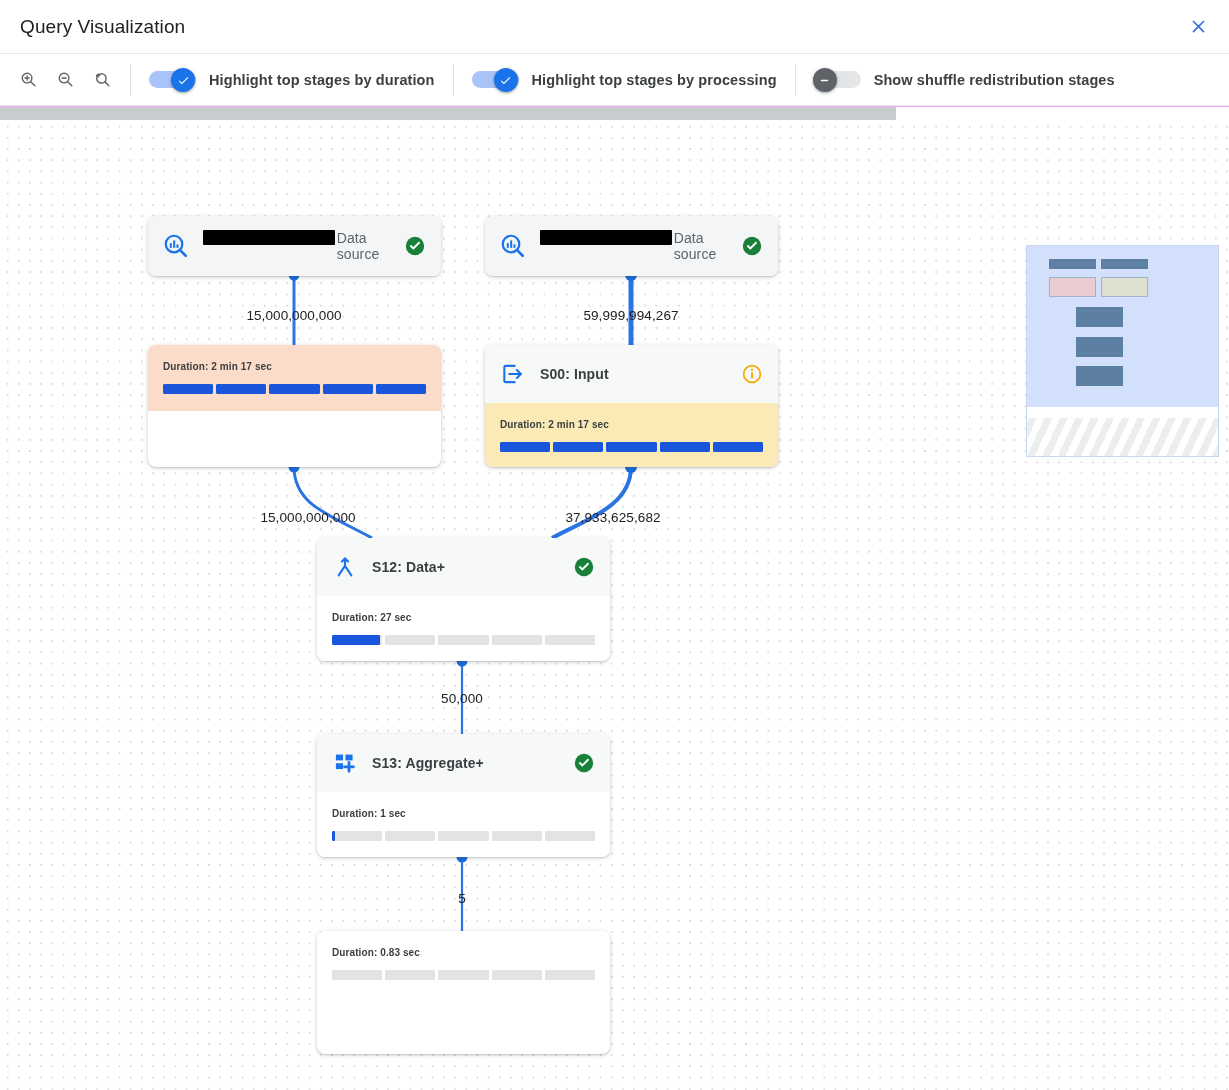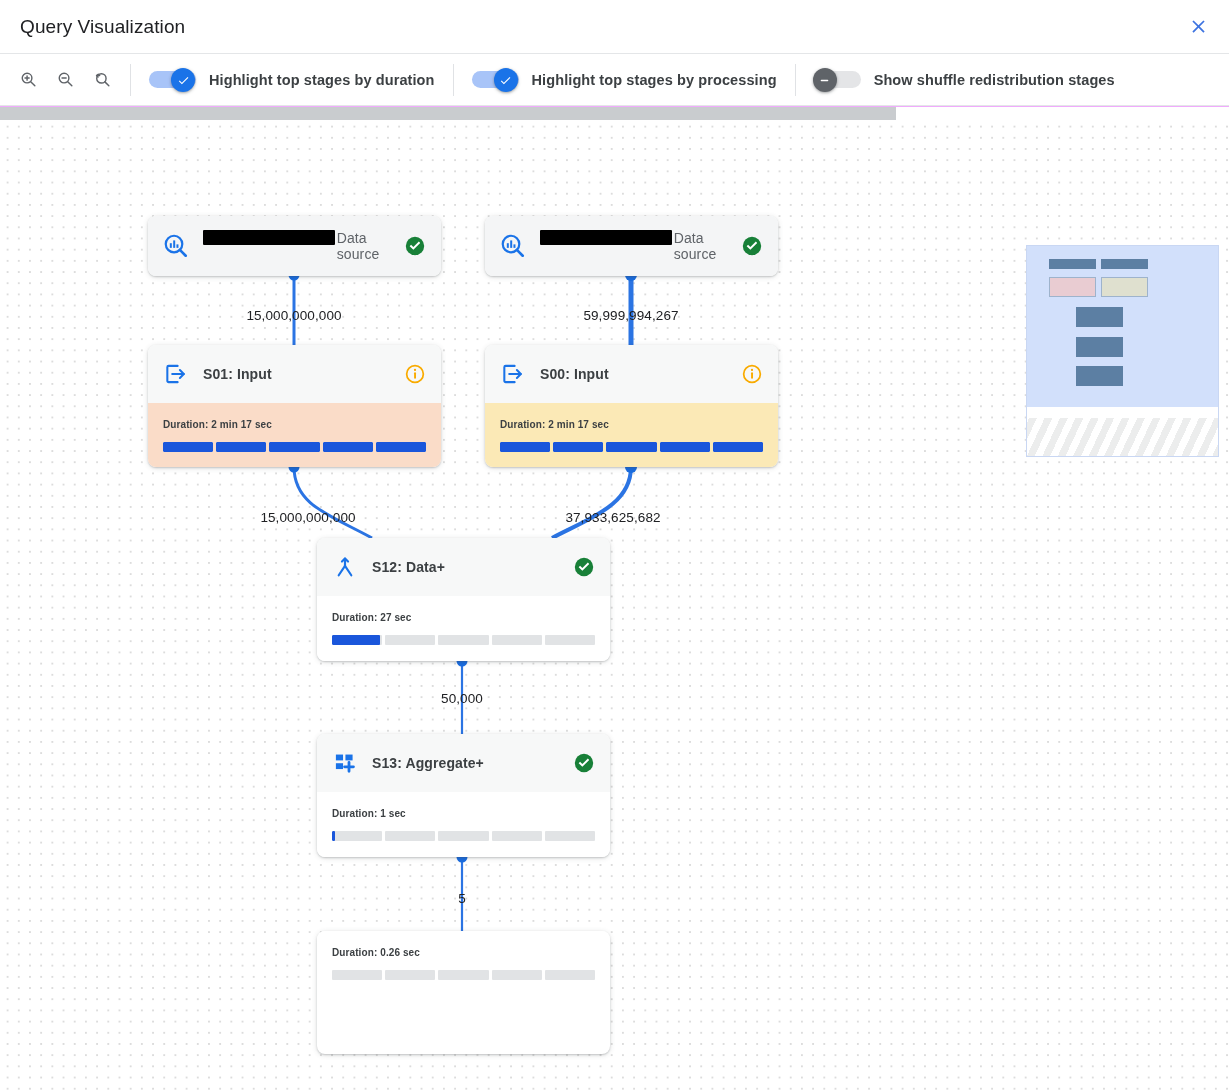--- a/index.html
+++ b/index.html
@@ -516,37 +516,20 @@
           <span class="node-status">
             <svg width="22" height="22" viewBox="0 0 24 24">
               <circle cx="12" cy="12" r="10" fill="#188038"></circle>
               <path d="M10.2 16.2l-4-4 1.5-1.5 2.5 2.5 6-6 1.5 1.5z" fill="#ffffff"></path>
             </svg>
           </span>
         </div>
       </div>
 
       <div class="node warn-orange" style="left:148px; top:225px; width:293px; height:122px;">
-        <div class="node-head">
-          <span class="node-icon">
-            <svg width="26" height="26" viewBox="0 0 24 24">
-              <path d="M13.5 4.5 H5.2 A1.2 1.2 0 0 0 4 5.7 v12.6 A1.2 1.2 0 0 0 5.2 19.5 H13.5" fill="none" stroke="#1a73e8" stroke-width="1.9" stroke-linecap="round"></path>
-              <line x1="8.5" y1="12" x2="19.2" y2="12" stroke="#1a73e8" stroke-width="1.9" stroke-linecap="round"></line>
-              <path d="M15.6 8.4 L19.2 12 L15.6 15.6" fill="none" stroke="#1a73e8" stroke-width="1.9" stroke-linecap="round" stroke-linejoin="round"></path>
-            </svg>
-          </span>
-          <span class="node-title">S01: Input</span>
-          <span class="node-status">
-            <svg width="22" height="22" viewBox="0 0 24 24">
-              <circle cx="12" cy="12" r="9.1" fill="none" stroke="#f9ab00" stroke-width="1.9"></circle>
-              <circle cx="12" cy="7.6" r="1.25" fill="#f9ab00"></circle>
-              <rect x="11" y="10.2" width="2.1" height="7.0" rx="1" fill="#f9ab00"></rect>
-            </svg>
-          </span>
-        </div>
         <div class="node-body">
           <div class="duration">Duration: 2 min 17 sec</div>
           <div class="bar">
             <span class="seg">
                 <span class="fill" style="width:100%"></span>
               </span>
             <span class="seg">
                 <span class="fill" style="width:100%"></span>
               </span>
             <span class="seg">
@@ -663,21 +646,21 @@
             <span class="seg"></span>
             <span class="seg"></span>
             <span class="seg"></span>
             <span class="seg"></span>
           </div>
         </div>
       </div>
 
       <div class="node" style="left:317px; top:811px; width:293px; height:123px;">
         <div class="node-body">
-          <div class="duration">Duration: 0.26 sec</div>
+          <div class="duration">Duration: 0.83 sec</div>
           <div class="bar">
             <span class="seg"></span>
             <span class="seg"></span>
             <span class="seg"></span>
             <span class="seg"></span>
             <span class="seg"></span>
           </div>
         </div>
       </div>
 

